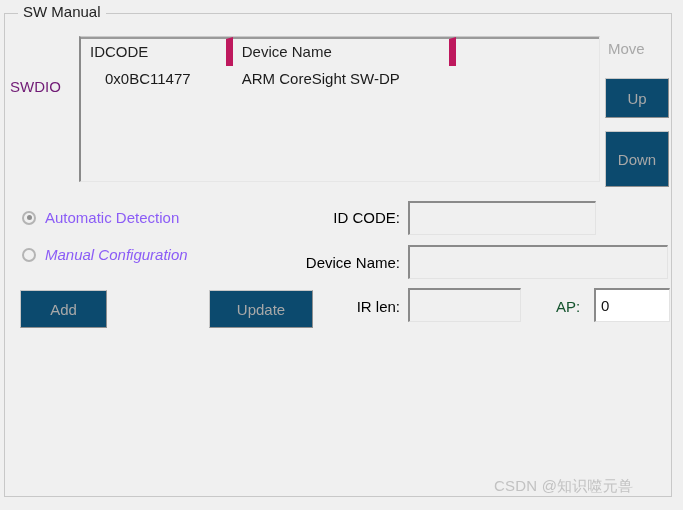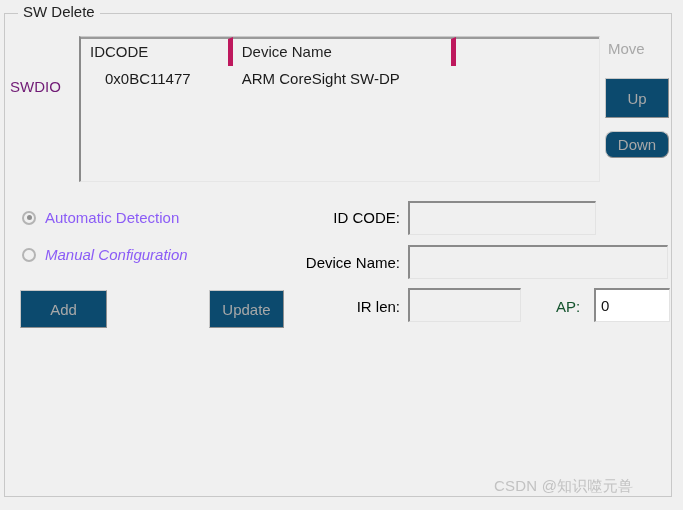--- a/index.html
+++ b/index.html
@@ -79,21 +79,21 @@
   }
   .dl-th {
     position: relative;
     box-sizing: border-box;
     height: 29px;
     padding: 4px 0 0 9px;
     font-size: 15px;
     color: #1f1f1f;
     background: #f0f0f0;
     border-top: 2px solid #9a9a9a;
-    border-right: 5px solid #be185d;
+    border-right: 7px solid #be185d;
     white-space: nowrap;
     overflow: hidden;
   }
   .dl-th.c0 { width: 152px; }
   .dl-th.c1 { width: 224px; }
   .dl-th.c2 { width: 143px; border-right: none; }
 
   .dl-row {
     display: flex;
     height: 26px;
@@ -132,25 +132,25 @@
     text-align: center;
     color: #a8a8a8;
     line-height: 1;
     display: flex;
     align-items: center;
     justify-content: center;
     padding: 0;
     white-space: nowrap;
   }
   .btn-up   { left: 605px; top: 78px;  width: 64px; height: 40px; }
-  .btn-down { left: 605px; top: 131px; width: 64px; height: 27px; border-radius: 8px; }
+  .btn-down { left: 605px; top: 131px; width: 64px; height: 56px; }
 
   .btn-add    { left: 20px;  top: 290px; width: 87px; height: 38px; }
   .btn-delete { left: 116px; top: 290px; width: 87px; height: 38px; }
-  .btn-update { left: 209px; top: 290px; width: 75px; height: 38px; }
+  .btn-update { left: 209px; top: 290px; width: 104px; height: 38px; }
 
   
   .radio-row {
     position: absolute;
     display: flex;
     align-items: center;
     white-space: nowrap;
   }
   .radio-auto   { left: 22px; top: 209px; }
   .radio-manual { left: 22px; top: 246px; font-style: italic; }
@@ -234,21 +234,21 @@
     white-space: nowrap;
     letter-spacing: 0.2px;
   }
 </style>
 </head>
 <body>
 
 <div class="screen">
 
   <div class="groupbox"></div>
-  <div class="groupbox-title">SW Delete</div>
+  <div class="groupbox-title">SW Manual</div>
 
   <div class="swdio-label">SWDIO</div>
 
   <div class="device-list">
     <div class="dl-header">
       <div class="dl-th c0">IDCODE</div>
       <div class="dl-th c1">Device Name</div>
       <div class="dl-th c2"></div>
     </div>
     <div class="dl-row">

